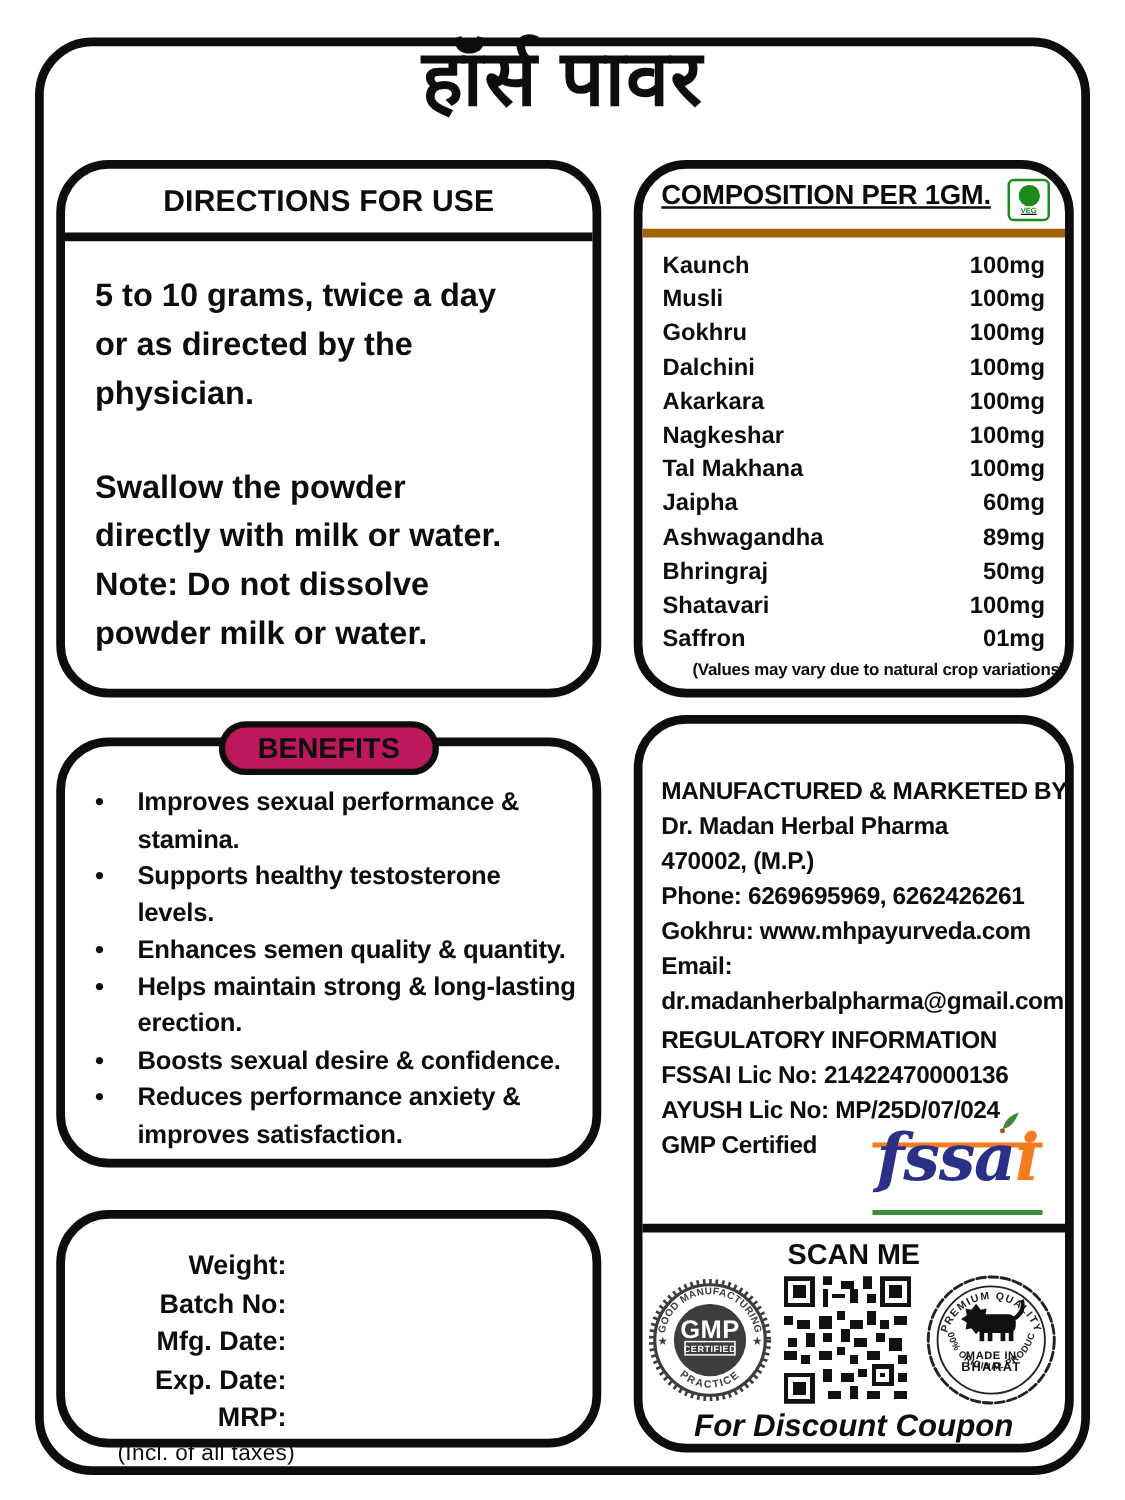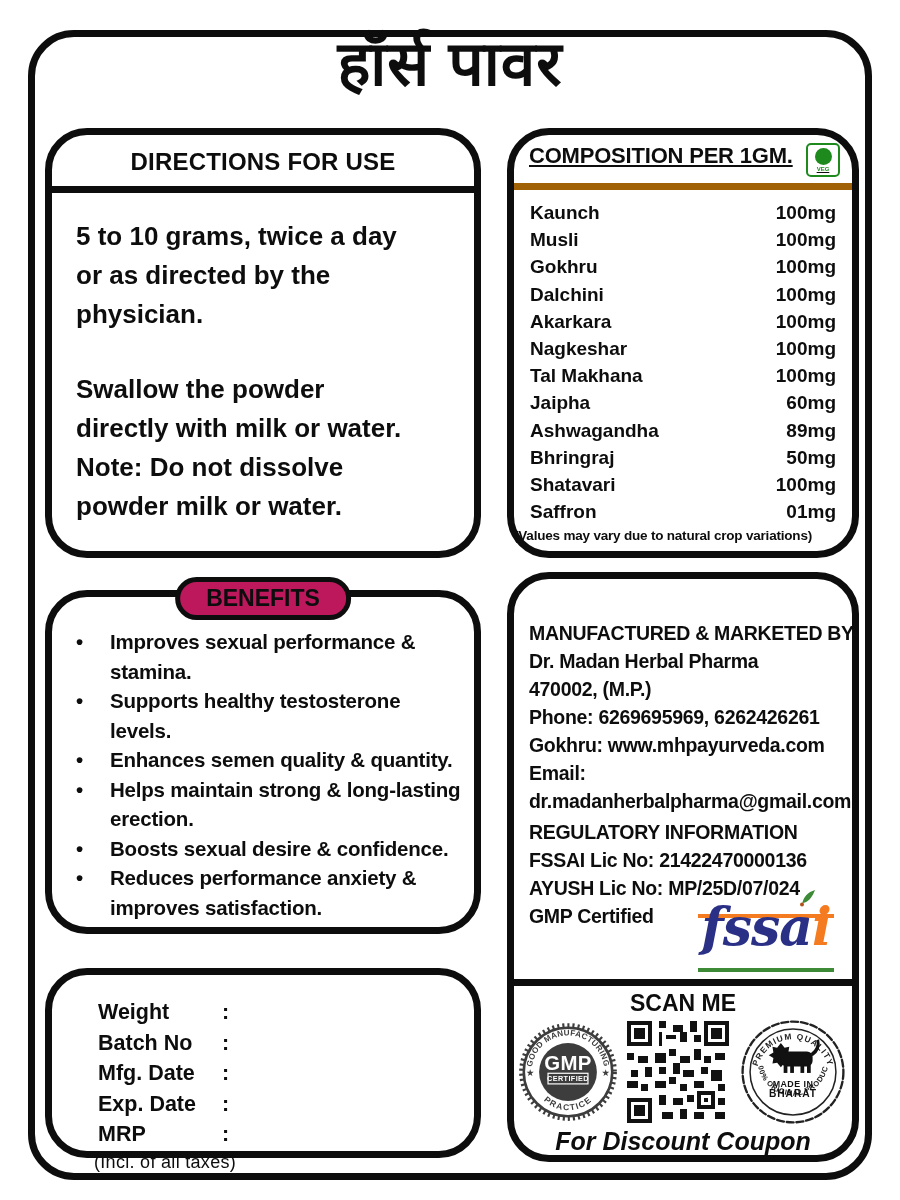--- a/index.html
+++ b/index.html
@@ -29,38 +29,38 @@
     padding:8px 12px 6px 15px;border-bottom:7px solid #a16207;text-decoration:underline;}
   .comp-title{font-size:22px;font-weight:700;letter-spacing:-0.2px;}
   .veg-mark{width:34px;height:34px;border:2.5px solid #1e8a1e;border-radius:5px;
     box-sizing:border-box;display:flex;flex-direction:column;align-items:center;
     justify-content:center;background:#fff;flex:none;}
   .veg-dot{width:17px;height:17px;border-radius:50%;background:#1e8a1e;}
   .veg-label{font-size:6px;line-height:1;color:#1e8a1e;font-weight:700;margin-top:1px;}
   .comp-list{padding:9px 16px 0;}
   .comp-row{display:flex;justify-content:space-between;font-size:19px;
     font-weight:700;line-height:27.2px;}
-  .comp-note{text-align:left;font-size:13.5px;font-weight:700;margin-top:3px;
+  .comp-note{text-align:right;font-size:13.5px;font-weight:700;margin-top:3px;
     letter-spacing:-0.2px;}
 
   
   #benefits{left:45px;top:590px;width:436px;height:344px;}
   .pill{position:absolute;top:-20px;left:50%;transform:translateX(-50%);
     background:#be185d;border:5px solid #0d0d0d;border-radius:999px;
     padding:3px 26px;font-size:23px;font-weight:700;white-space:nowrap;}
   .benefit-list{padding:30px 12px 0 24px;}
   .benefit{display:flex;font-size:20.5px;font-weight:700;line-height:29.5px;
     letter-spacing:-0.2px;}
   .benefit .bullet{width:34px;flex:none;}
   .benefit .text{flex:1;}
 
   
   #details{left:45px;top:968px;width:436px;height:190px;}
   .detail-rows{padding:22px 0 0 46px;}
-  .detail-row{display:flex;font-size:21.5px;font-weight:700;line-height:30.5px;}
+  .detail-row{display:flex;font-size:21.5px;font-weight:700;line-height:30.5px;text-align:right;}
   .detail-label{width:124px;}
   .detail-note{font-size:18px;font-weight:400;padding:2px 0 0 42px;letter-spacing:0.3px;}
 
   
   #mfgbox{left:507px;top:572px;width:352px;height:590px;display:flex;flex-direction:column;}
   .mfg-content{position:relative;height:400px;box-sizing:border-box;
     padding:40px 0 0 15px;font-size:19.5px;font-weight:700;line-height:28px;}
   .mfg-line{white-space:nowrap;letter-spacing:-0.3px;}
   .reg-section{margin-top:3px;}
   .scan-section{flex:1;border-top:7px solid #0d0d0d;text-align:center;overflow:hidden;}

